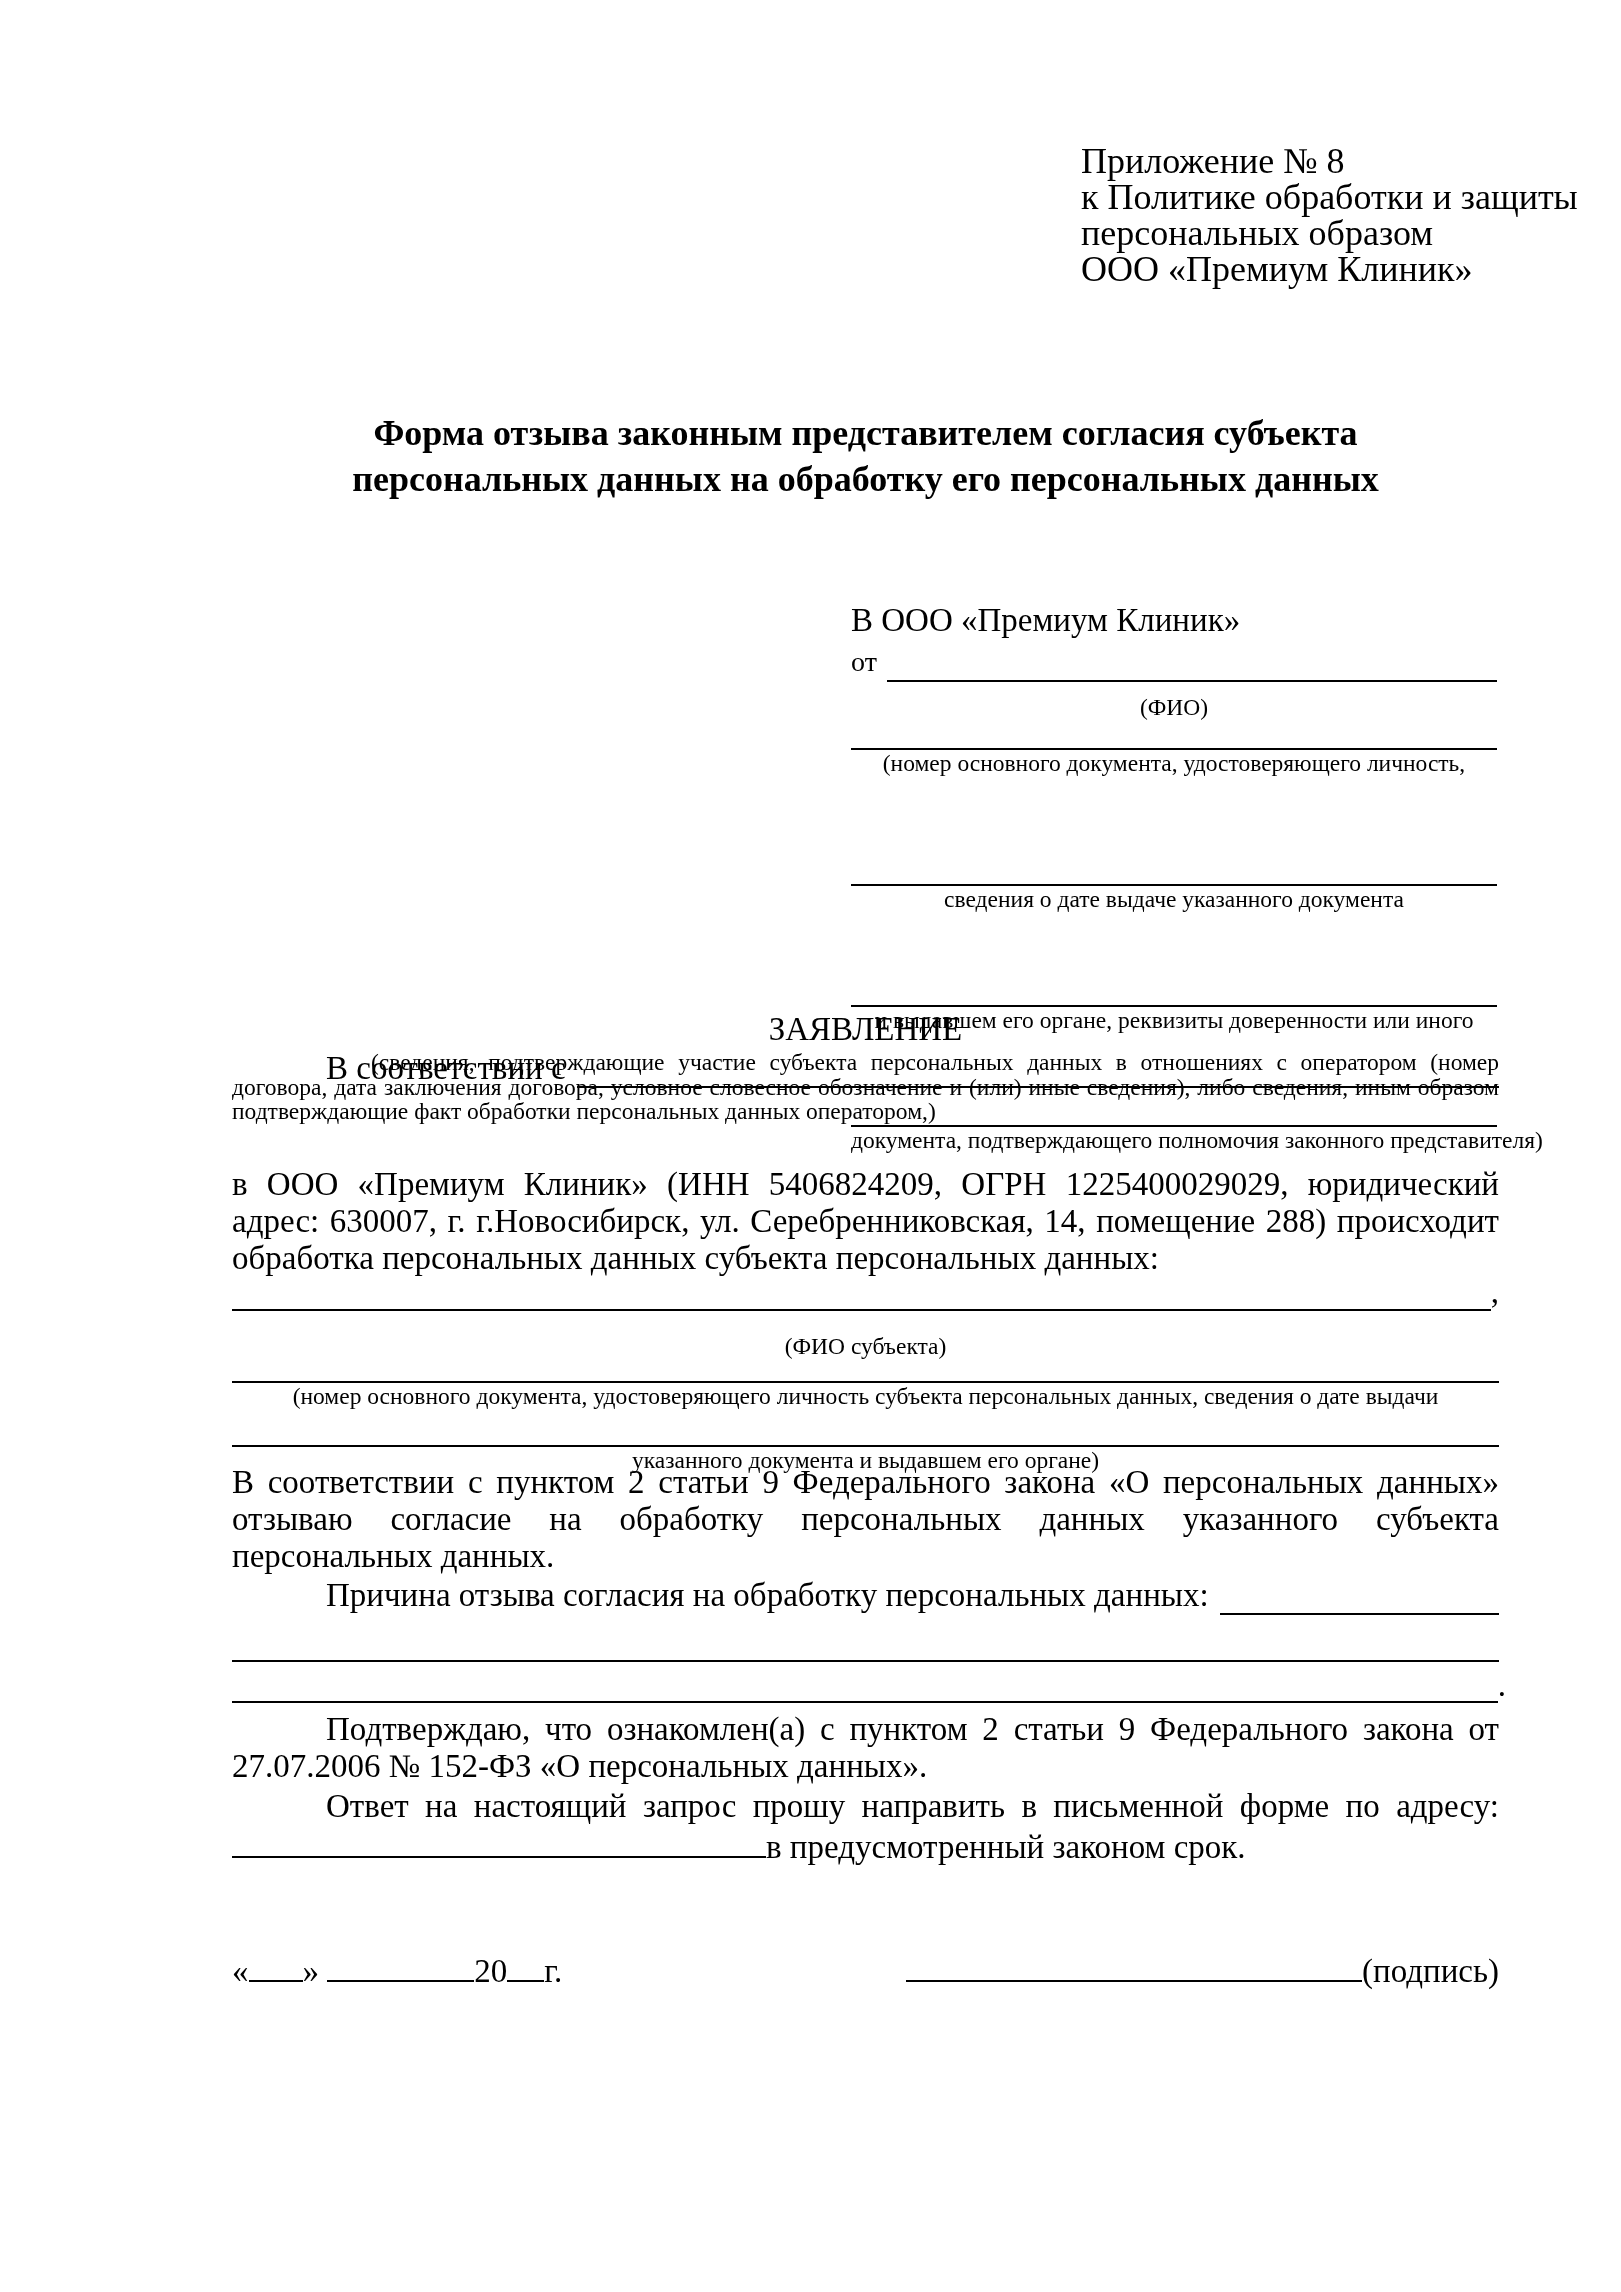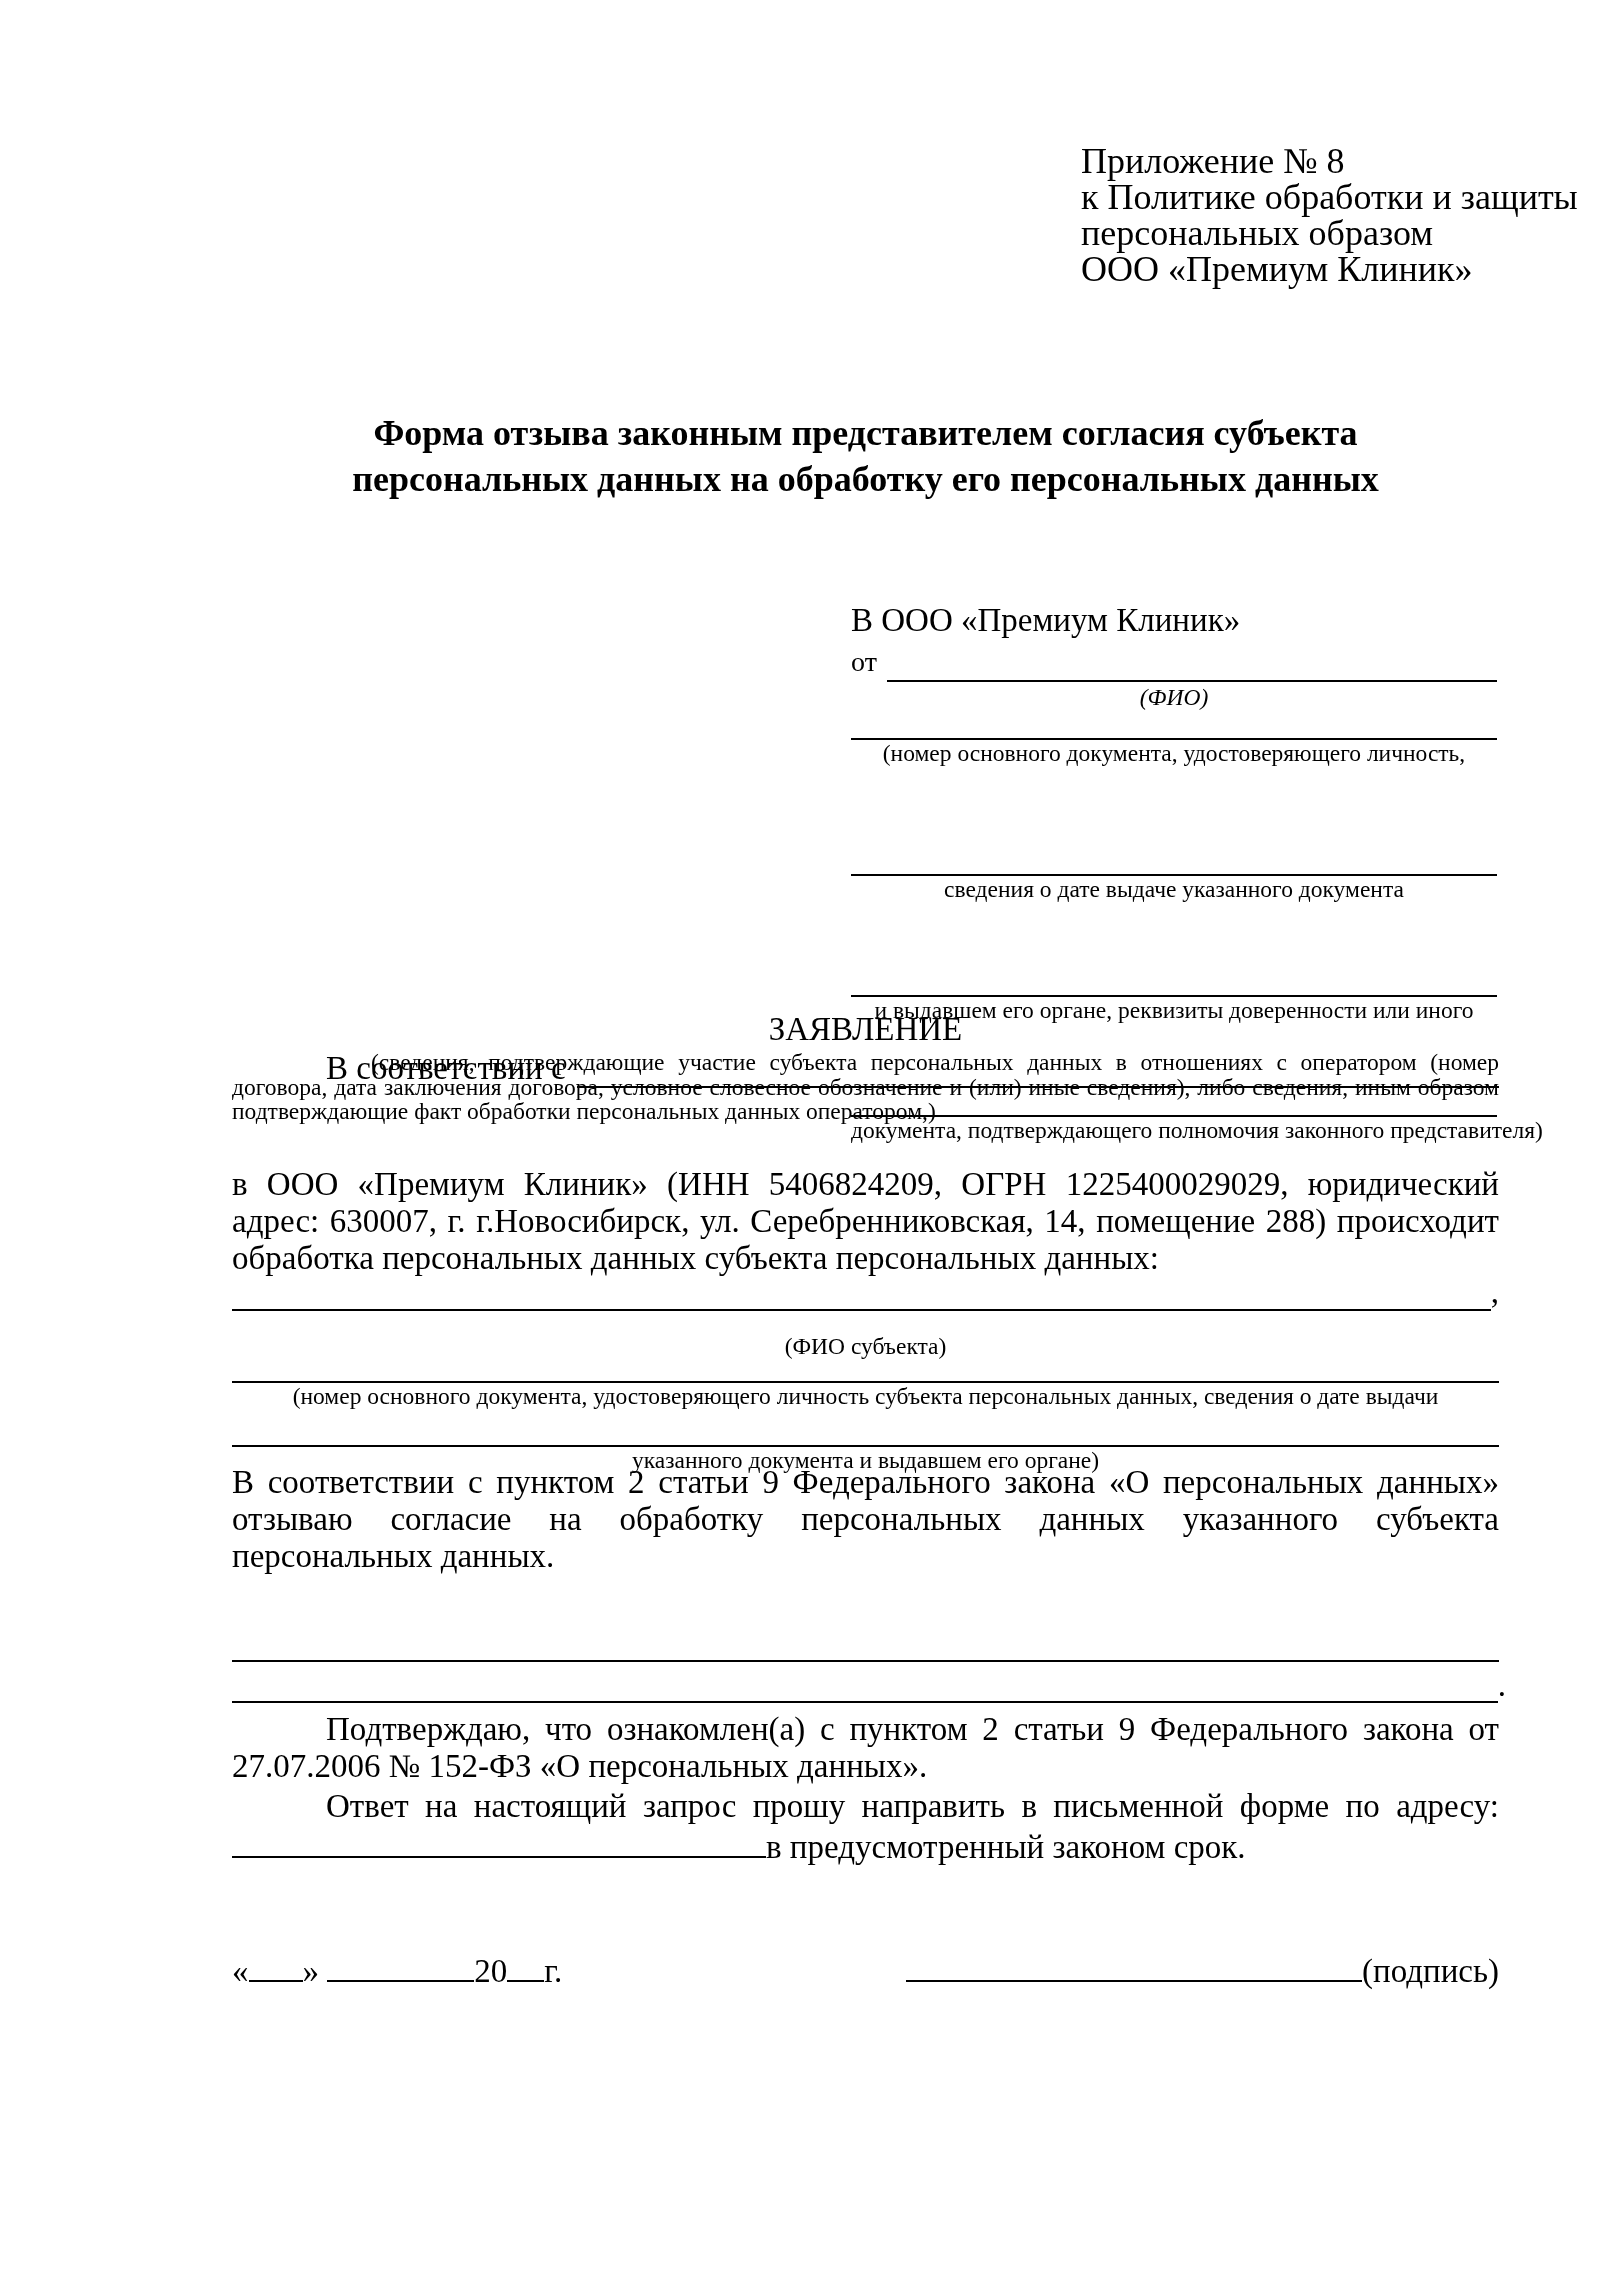--- a/index.html
+++ b/index.html
@@ -19,21 +19,21 @@
   .title { left:232px; top:410px; width:1267px; font-size:36px; font-weight:bold;
            line-height:46px; text-align:center; }
 
   
   .addr { left:851px; top:600px; width:646px; }
   .addr-to { font-size:33px; line-height:41px; }
   .from-row { display:flex; align-items:flex-end; font-size:28px; line-height:41px; height:41px; }
   .fill { flex:1 1 auto; border-bottom:2.9px solid #000; }
   .from-row .fill { margin-left:9.8px; }
   .addr .cap { text-align:center; white-space:nowrap; }
-  .fio-cap { margin-top:2px;font-style:italic; }
+  .fio-cap { margin-top:12px; }
   .rule { height:0; border-bottom:2.9px solid #000; }
   .r1 { margin-top:27.4px; }
   .r2 { margin-top:108px; }
   .r3 { margin-top:92px; }
   .r4 { margin-top:92px; }
 
   
   .zay { left:232px; top:1010px; width:1267px; font-size:33px; line-height:39px; text-align:center; }
   .intro-row { left:232px; top:1049px; width:1267px; display:flex; align-items:flex-end;
                font-size:33px; line-height:39px; height:39px; }
@@ -119,20 +119,24 @@
     </div>
     <div class="cap subj-fio-cap">(ФИО субъекта)</div>
     <div class="rule sr1"></div>
     <div class="cap">(номер основного документа, удостоверяющего личность субъекта персональных данных, сведения о дате выдачи</div>
     <div class="rule sr2"></div>
     <div class="cap">указанного документа и выдавшем его органе)</div>
   </div>
 
   <div class="abs withdraw body-txt justify">В соответствии с пунктом 2 статьи 9 Федерального закона «О персональных данных» отзываю согласие на обработку персональных данных указанного субъекта персональных данных.</div>
 
+  <div class="abs reason-row">
+    <span class="lbl">Причина отзыва согласия на обработку персональных данных:</span>
+    <span class="fill"></span>
+  </div>
   <div class="abs rule-full rule"></div>
   <div class="abs period-row">
     <span class="fill"></span>
     <span>.</span>
   </div>
 
   <div class="abs confirm body-txt justify">Подтверждаю, что ознакомлен(а) с пунктом 2 статьи 9 Федерального закона от 27.07.2006 № 152-ФЗ «О персональных данных».</div>
 
   <div class="abs reply body-txt justify">
     <span>Ответ на настоящий запрос прошу направить в письменной форме по адресу:</span>

